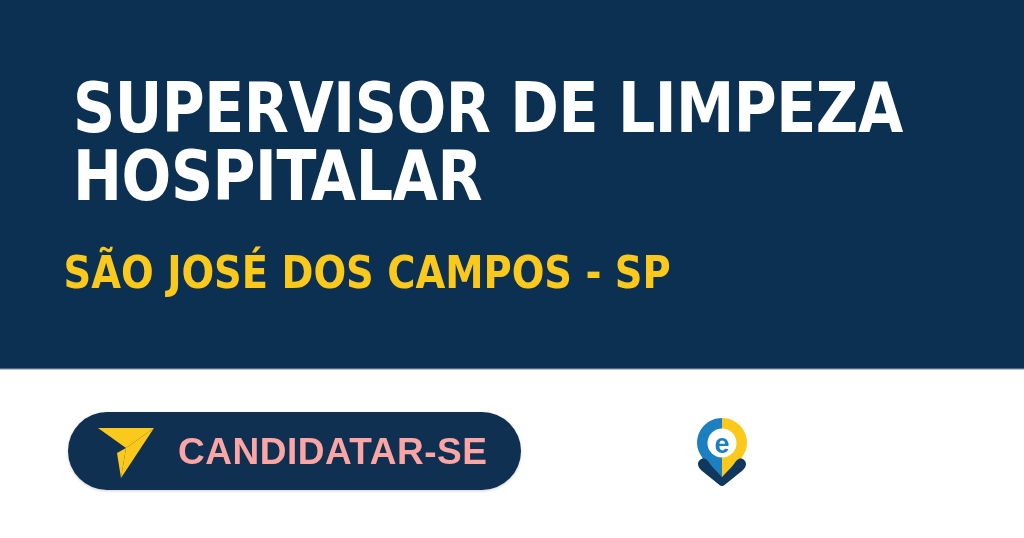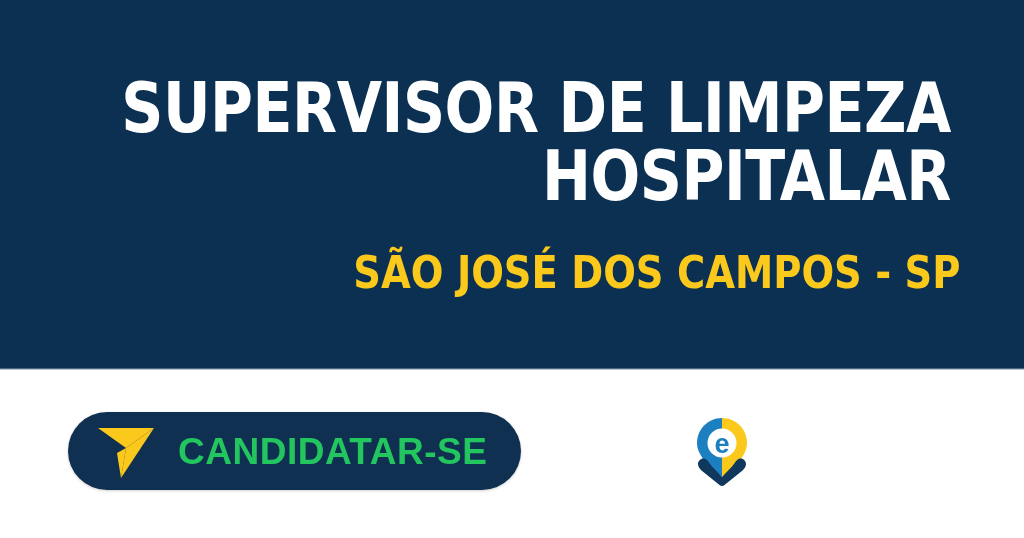--- a/index.html
+++ b/index.html
@@ -23,21 +23,21 @@
     left:0; top:0;
     width:1024px; height:369px;
     background:#0b3052;
     display:flex;
     flex-direction:column;
     align-items:center;
     justify-content:center;
   }
   .hero-inner {
     width:100%;
-    text-align:right;
+    text-align:left;
     padding:0 40px;
   }
   .hero-title {
     color:#ffffff;
     font-family:"DejaVu Sans Condensed","Liberation Sans Narrow","Liberation Sans", sans-serif;
     font-weight:bold;
     font-size:70px;
     line-height:68px;
     letter-spacing:-0.5px;
     transform:scaleX(0.93);
@@ -83,21 +83,21 @@
     border-radius:39px;
     display:flex;
     align-items:center;
     cursor:pointer;
     padding:0 26px 0 28px;
     gap:22px;
     box-shadow:0 1px 3px rgba(0,0,0,.18);
   }
   .send-icon { width:60px; height:58px; flex:0 0 auto; display:block; }
   .apply-label {
-    color:#22c55e;
+    color:#fca5a5;
     font-family:"Liberation Sans", sans-serif;
     font-weight:bold;
     font-size:37px;
     letter-spacing:.5px;
     line-height:1;
     white-space:nowrap;
     text-transform:uppercase;
   }
 
   

